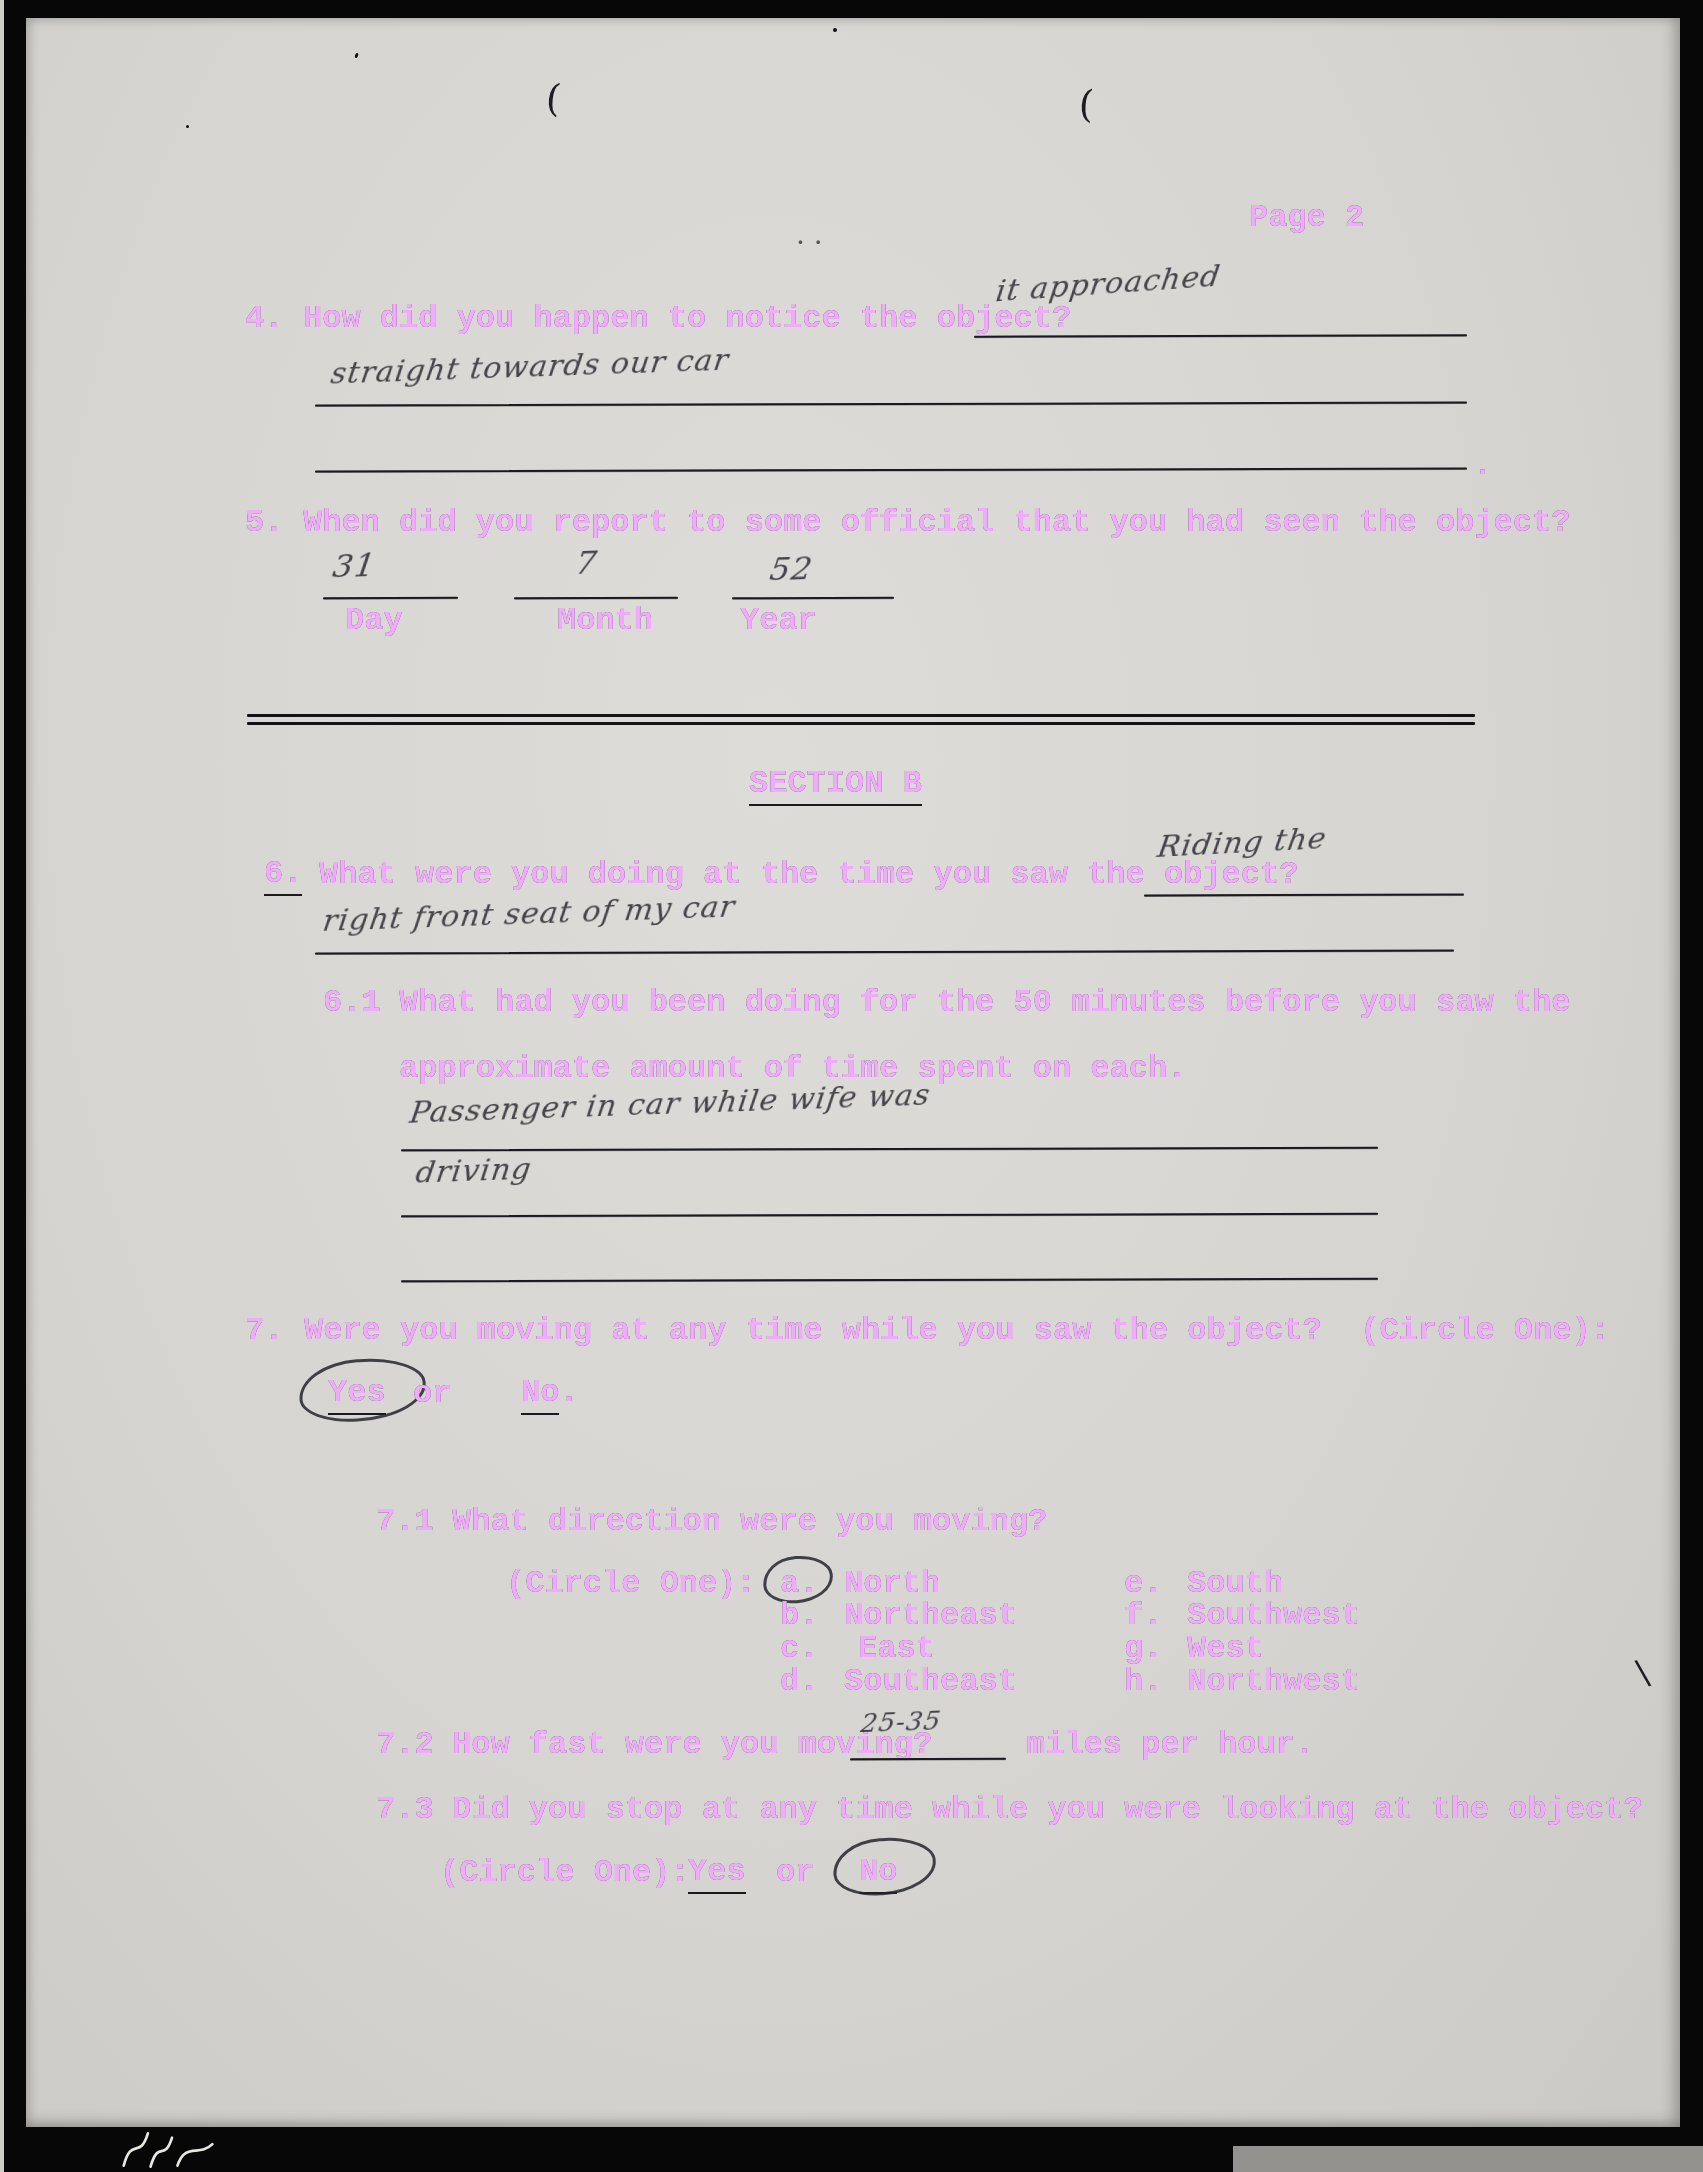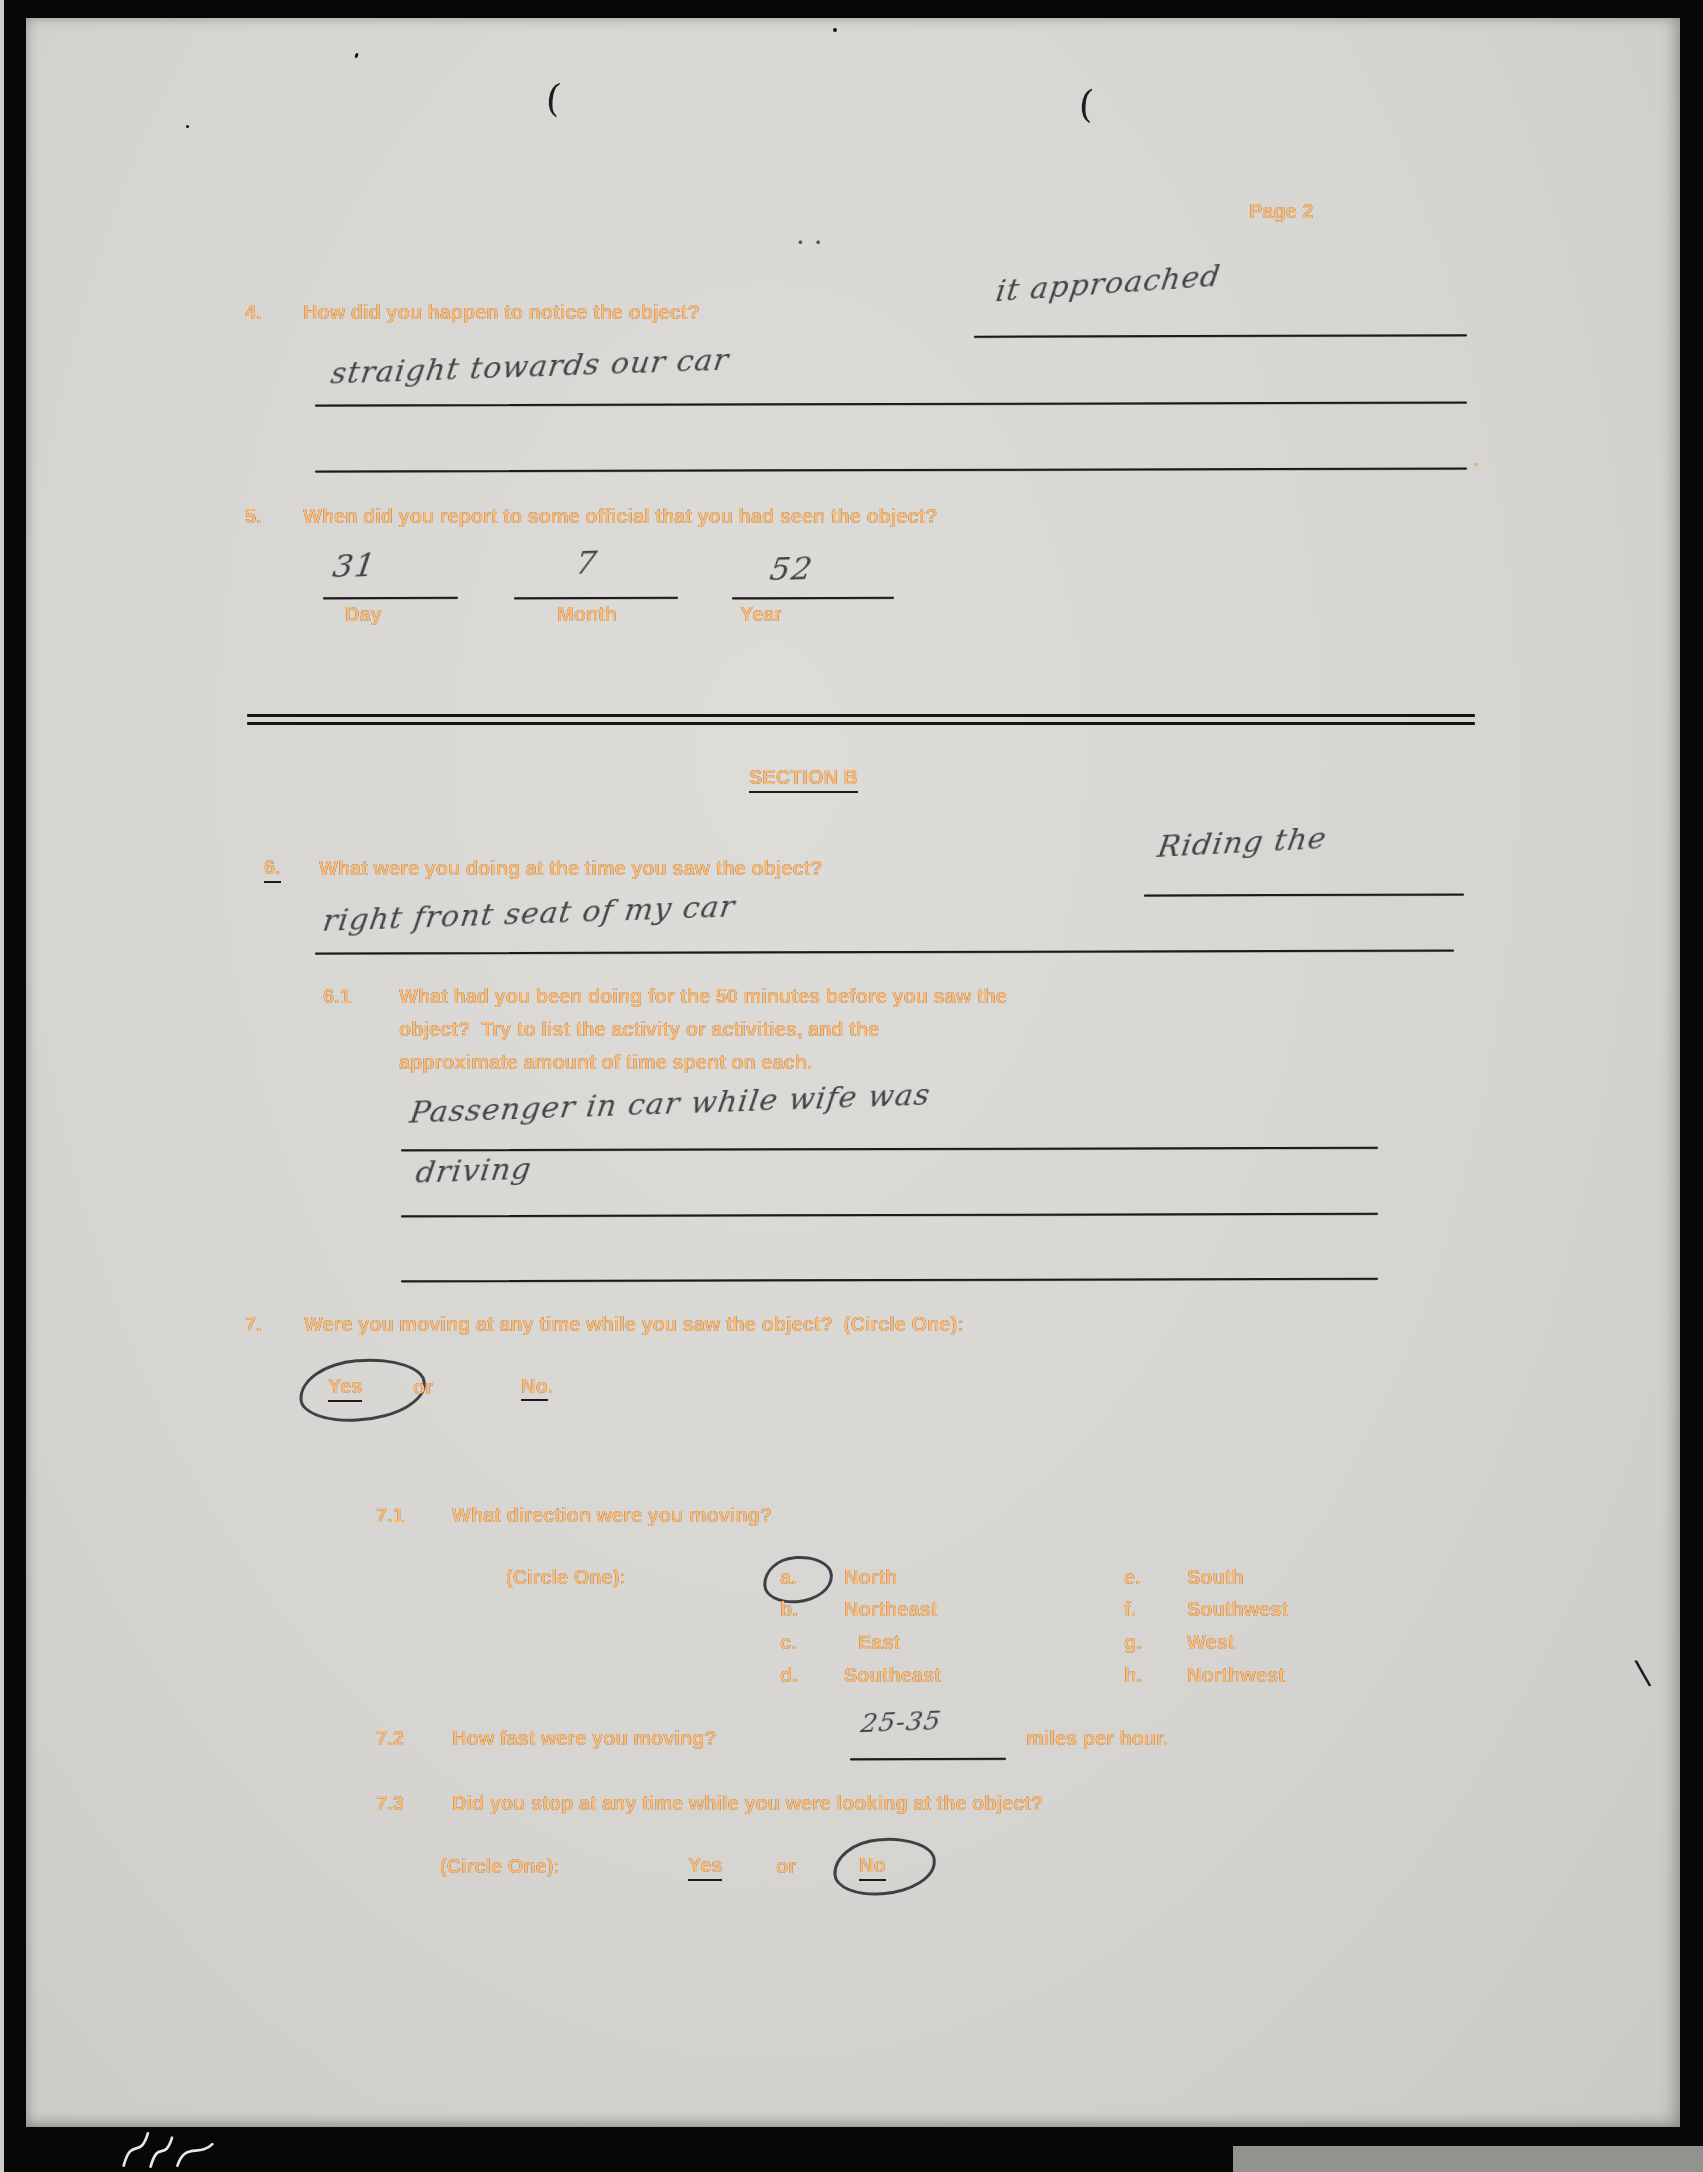--- a/index.html
+++ b/index.html
@@ -5,25 +5,25 @@
   html,body{margin:0;padding:0;background:#070707;}
   body{width:1703px;height:2172px;overflow:hidden;position:relative;}
   .scan{position:absolute;left:0;top:0;width:1703px;height:2172px;}
   .paper{
     position:absolute;left:26px;top:18.3px;width:1654px;height:2109px;
     background:radial-gradient(ellipse at 45% 35%, #dddcd8 0%, #d6d5d1 55%, #cac9c5 100%);
     box-shadow:inset -7.5px 0 14px rgba(0,0,0,.18), inset 0 -6.5px 13px rgba(0,0,0,.12), inset 4.3px 0 9.7px rgba(0,0,0,.10);
   }
   .tw{
     position:absolute;
-    font-family:Liberation Sans, sans-serif;
+    font-family:Liberation Mono, monospace;
     font-weight:700;
-    font-size:20px;
+    font-size:32px;
     line-height:1.15;
-    color:#fdba74;
+    color:#f0abfc;
     white-space:pre;
     text-shadow:0 0 0.6px rgba(10,10,10,.8);
   }
   .hw{
     position:absolute;
     font-family:"DejaVu Serif", serif;
     font-style:italic;
     font-weight:400;
     font-size:30px;
     color:#23232c;
@@ -102,21 +102,20 @@
 
   <div class="tw u" style="left:264px;top:856px;">6.</div>
   <div class="tw" style="left:319px;top:857px;">What were you doing at the time you saw the object?</div>
   <div class="hw" style="left:1158px;top:824px;transform:rotate(-3deg) skewX(-12deg);">Riding the</div>
   <div class="hline" style="left:1144px;top:894px;width:320px;"></div>
   <div class="hw" style="left:323px;top:896px;">right front seat of my car</div>
   <div class="hline" style="left:315px;top:951px;width:1139px;"></div>
 
   <div class="tw" style="left:323px;top:985px;">6.1</div>
   <div class="tw" style="left:399px;top:985px;">What had you been doing for the 50 minutes before you saw the</div>
-  <div class="tw" style="left:399px;top:1018px;">object?  Try to list the activity or activities, and the</div>
   <div class="tw" style="left:399px;top:1051px;">approximate amount of time spent on each.</div>
   <div class="hw" style="left:410px;top:1086px;">Passenger in car while wife was</div>
   <div class="hline" style="left:401px;top:1148px;width:977px;"></div>
   <div class="hw" style="left:416px;top:1153px;">driving</div>
   <div class="hline" style="left:401px;top:1214px;width:977px;"></div>
   <div class="hline" style="left:401px;top:1279px;width:977px;"></div>
 
   <div class="tw" style="left:245px;top:1313px;">7.</div>
   <div class="tw" style="left:304px;top:1313px;">Were you moving at any time while you saw the object?  (Circle One):</div>
   <div class="tw u" style="left:328px;top:1375px;">Yes</div>

